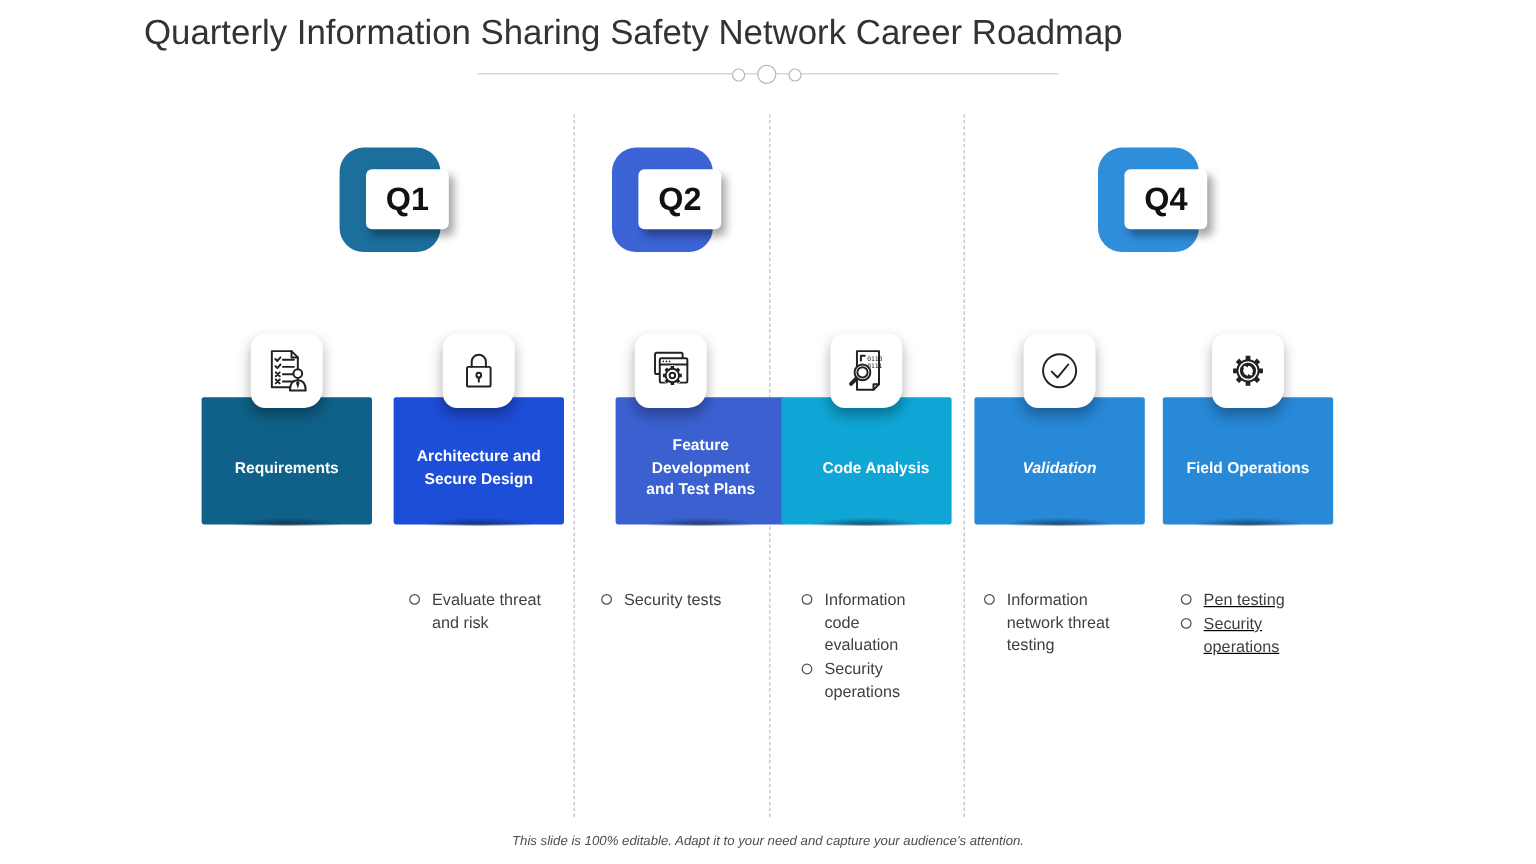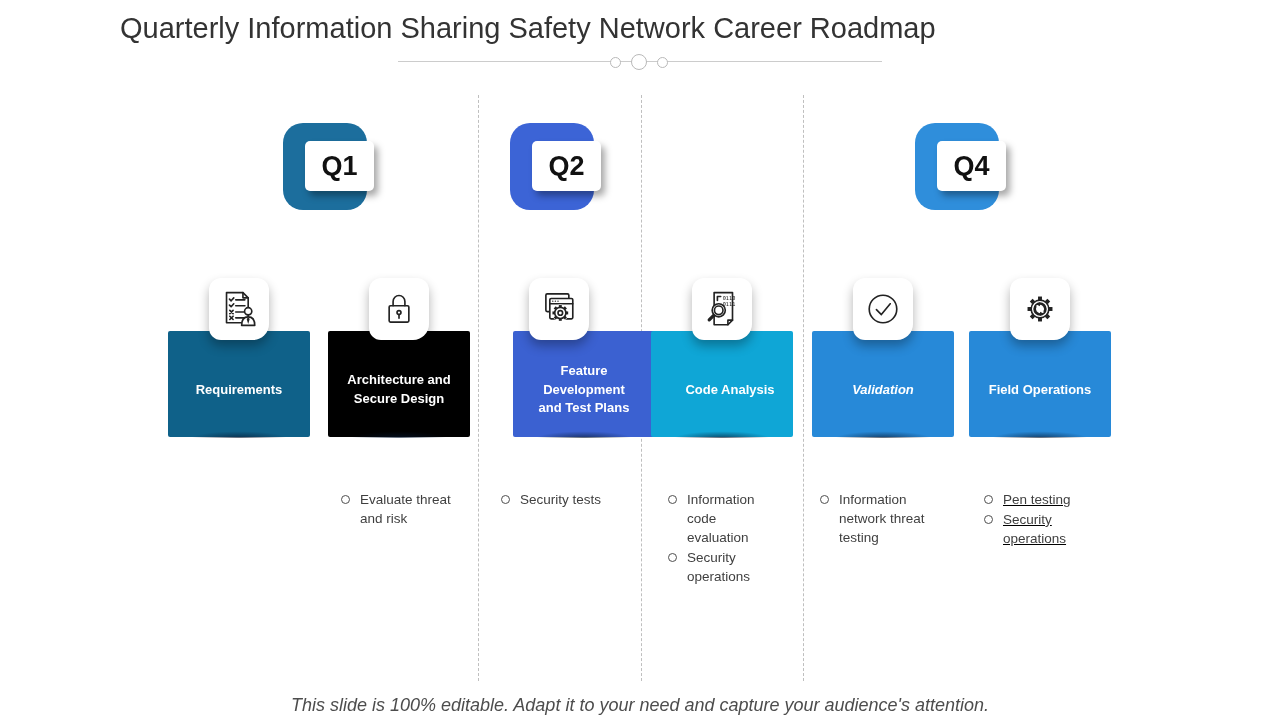--- a/index.html
+++ b/index.html
@@ -64,21 +64,21 @@
   .bullets .marker{
     flex:0 0 auto;width:7px;height:7px;border:1.4px solid #4f4f4f;border-radius:50%;
     margin:4px 10px 0 0;background:#ffffff;
   }
   .bullets .btext{color:#3f3f3f;font-size:13.5px;line-height:1.4;}
   .b1 .btext{width:90px;} .b2 .btext{width:96px;} .b3 .btext{width:104px;}
   .b4 .btext{width:78px;} .b5 .btext{width:104px;} .b6 .btext{width:76px;}
   
   .footer{
     position:absolute;left:0;right:0;top:695px;text-align:center;
-    font-style:italic;font-size:18px;color:#4d4d4d;
+    font-style:italic;font-size:11px;color:#4d4d4d;
   }
   
   .ic{fill:none;stroke:#222222;stroke-width:2.5;stroke-linecap:round;stroke-linejoin:round;}
   .icf{fill:#222222;stroke:none;}
   .icw{fill:#ffffff;}
 </style>
 </head>
 <body>
 
 <div class="slide">
@@ -212,21 +212,21 @@
         <path d="M25.5 28.5 A7.5 7.5 0 0 0 33 39.5"></path>
       </g>
       <polygon class="icf" points="31.5,21.5 26.5,25 32,27.8"></polygon>
       <polygon class="icf" points="32.5,42.5 37.5,39 32,36.2"></polygon>
     </svg>
   </div>
 
   <div class="card c1" style="background-color: rgb(15, 97, 137);">
     <span class="card-title">Requirements</span>
   </div>
-  <div class="card c2" style="background-color: #000000;">
+  <div class="card c2" style="background-color: #1d4ed8;">
     <span class="card-title">Architecture and Secure Design</span>
   </div>
   <div class="card c3" style="background-color: rgb(59, 97, 209); margin-left: 25px;">
     <span class="card-title">Feature Development and Test Plans</span>
   </div>
   <div class="card c4" style="background-color: rgb(15, 166, 214); padding-left: 16px;">
     <span class="card-title">Code Analysis</span>
   </div>
   <div class="card c5" style="background-color: rgb(39, 137, 216);">
     <span class="card-title">Validation</span>

